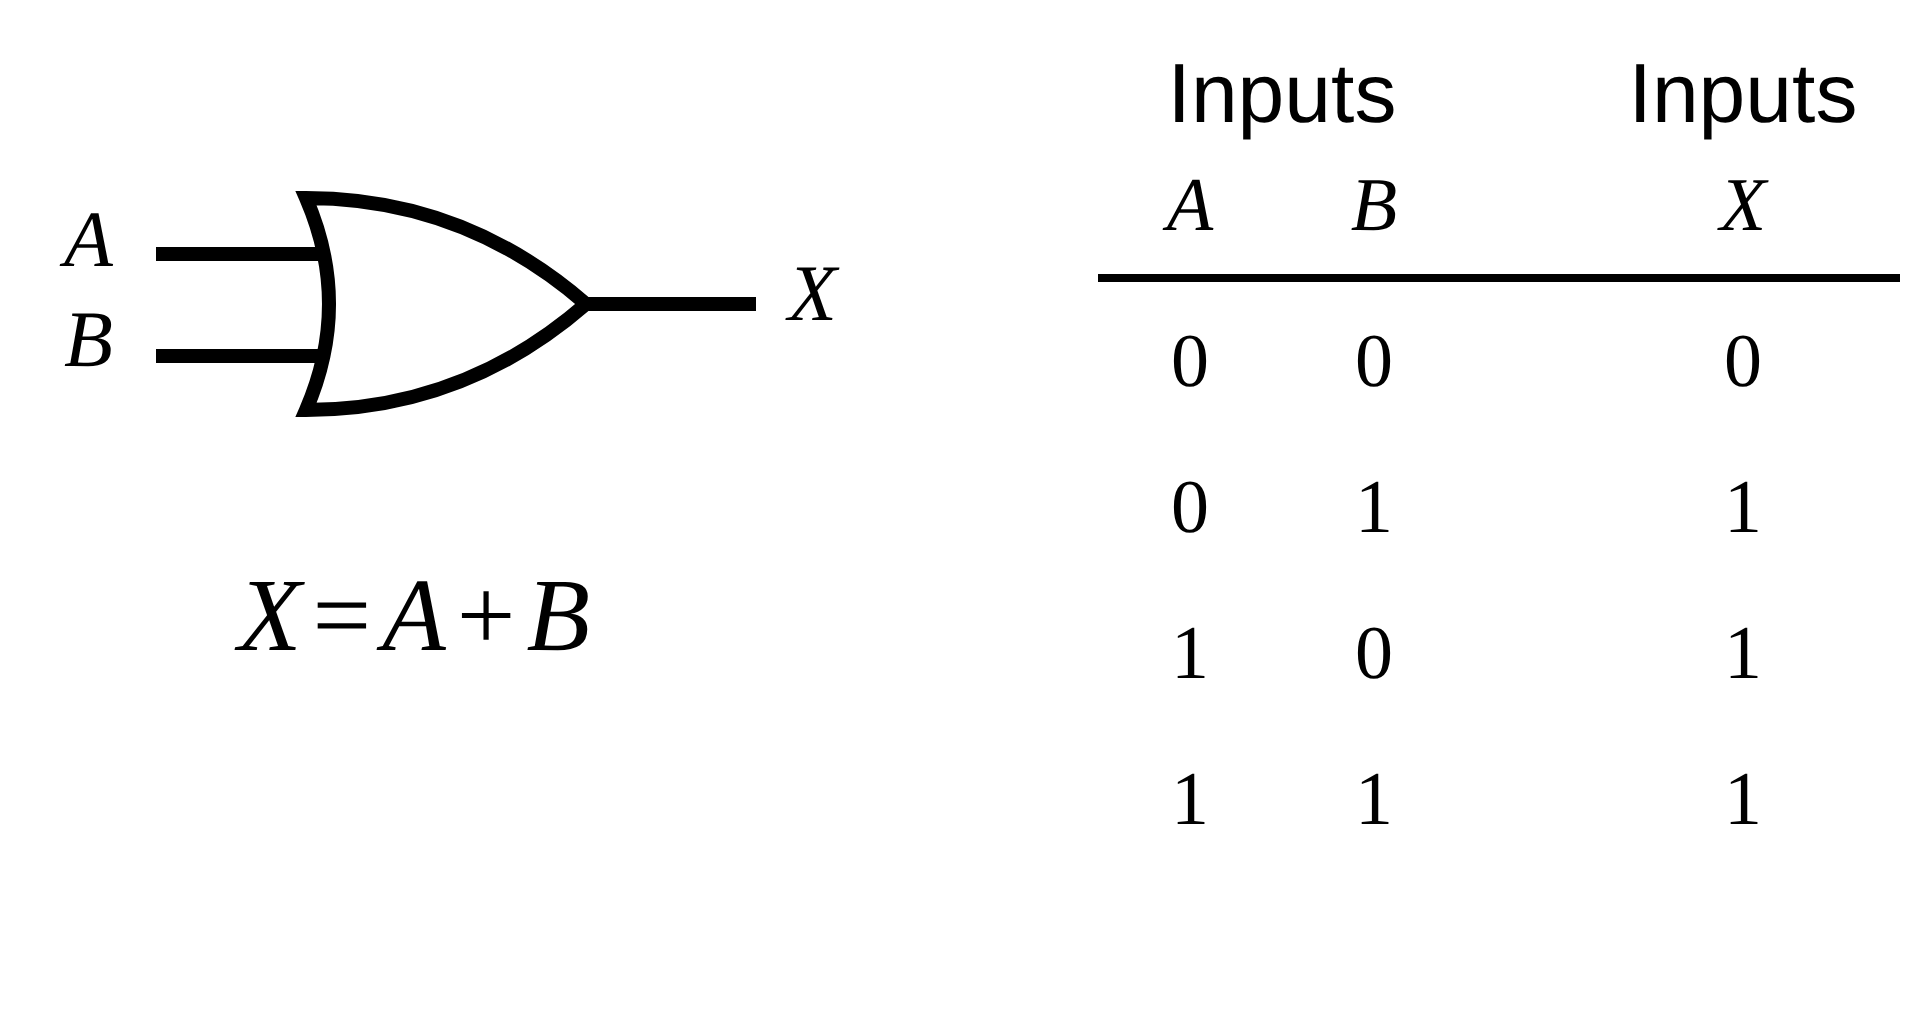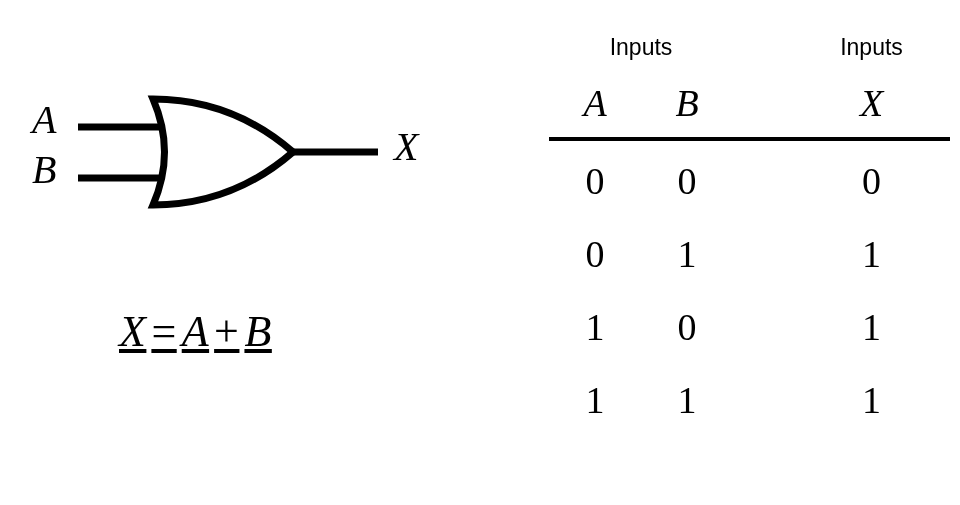--- a/index.html
+++ b/index.html
@@ -65,24 +65,23 @@
   .label-X-out {
     position: absolute;
     left: 394px;
     top: 127px;
     font-size: 40px;
   }
 
   .equation {
     position: absolute;
     left: 119px;
-    top: 306px;
-    font-size: 44px;
+    top: 279px;
+    font-size: 52px;
     letter-spacing: 0.5px;
-    text-decoration: underline;
   }
   .equation .op {
     font-style: normal;
     padding: 0 5px;
   }
 
   
   .table-panel {
     position: absolute;
     left: 480px;
@@ -100,21 +99,21 @@
   }
   .tt td, .tt th {
     padding: 0;
     margin: 0;
     text-align: center;
     font-weight: normal;
   }
 
   .grouphdr {
     font-family: "Liberation Sans", sans-serif;
-    font-size: 23px;
+    font-size: 42px;
     font-style: normal;
     height: 50px;
     vertical-align: middle;
     color: #000;
   }
 
   .colhdr {
     font-family: "Liberation Serif", serif;
     font-style: italic;
     font-size: 38px;

